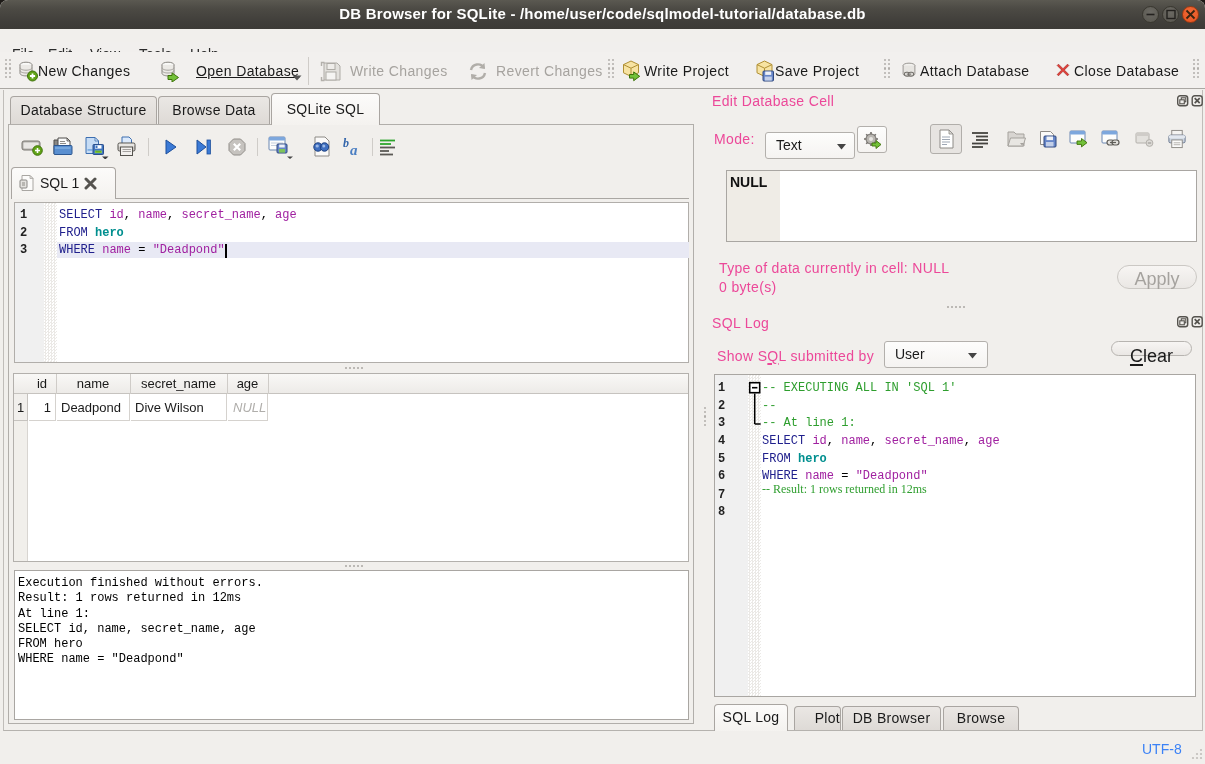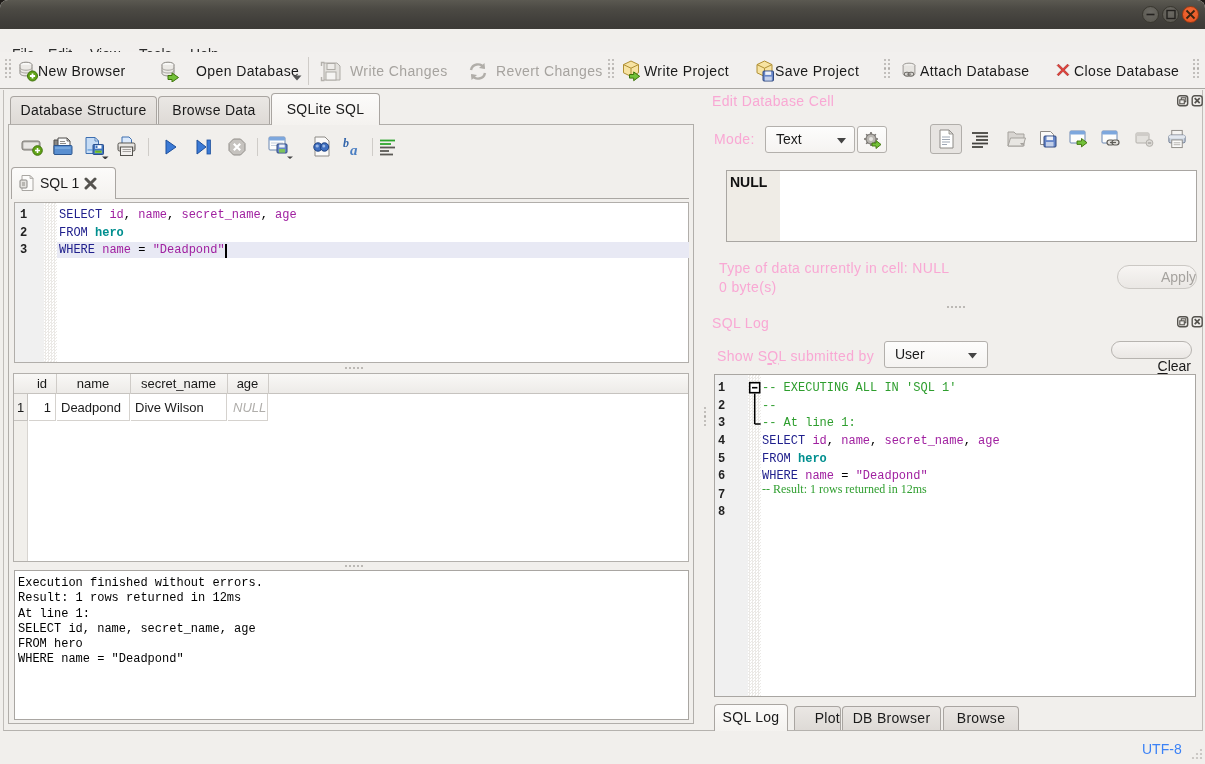--- a/index.html
+++ b/index.html
@@ -56,39 +56,40 @@
   font-family:"Liberation Mono", monospace; color:#000; }
 .codeline.cmt { color:#2e9e2e; }
 
 .rtable { position:absolute; left:13px; top:373px; width:676px; height:189px;
   border:1px solid #b3b0ac; background:#ffffff; }
 
 .outbox { position:absolute; left:14px; top:570px; width:675px; height:150px;
   border:1px solid #a9a6a2; background:#ffffff; }
 
 
-.dock-title { position:absolute; font-size:14px; color:#f9a8d4; letter-spacing:0.35px; }
+.dock-title { position:absolute; font-size:14px; color:#ec4899; letter-spacing:0.35px; }
 .combo { position:absolute; border:1px solid #b3b0ac; border-radius:3px;
   background:linear-gradient(to bottom,#fdfdfc,#f5f3f1); font-size:14px; color:#1a1a1a; }
 .btn { position:absolute; border:1px solid #b7b4b0; border-radius:12px;
-  background:linear-gradient(to bottom,#f7f5f3,#eae7e4); font-size:14px; color:#1a1a1a;
-  text-align:right; }
+  background:linear-gradient(to bottom,#f7f5f3,#eae7e4); font-size:18px; color:#1a1a1a;
+  text-align:center; }
 .btn.dis { color:#a5a29e; border-color:#cbc8c4; }
 
 .dots-h { position:absolute; display:flex; gap:2px; }
 .dots-h i { width:2px; height:2px; background:#aaa7a3; border-radius:50%; }
 .dots-v { position:absolute; display:flex; flex-direction:column; gap:2px; }
 .dots-v i { width:2.2px; height:2.2px; background:#b2afab; border-radius:50%; }
 </style>
 </head>
 <body>
 <div class="win"></div>
 <div class="abs" style="left:3px;top:90px;width:1200px;height:640.5px;border-left:1px solid #c0bdb9;border-right:1px solid #c0bdb9;border-bottom:1px solid #b5b2ae;"></div>
 
 <div class="titlebar">
+  <div class="title-text">DB Browser for SQLite - /home/user/code/sqlmodel-tutorial/database.db</div>
   <div class="wbtn" style="left:1142px;"></div>
   <div class="wbtn" style="left:1162px;"></div>
   <div class="wbtn close" style="left:1182px;"></div>
   <svg class="abs" style="left:1142px;top:6px;" width="60" height="18">
     <line x1="4.5" y1="8.5" x2="12.5" y2="8.5" stroke="#23211e" stroke-width="1.6"></line>
     <rect x="25" y="4.5" width="8" height="8" fill="none" stroke="#23211e" stroke-width="1.4"></rect>
     <path d="M 44.5 4.5 L 52.5 12.5 M 52.5 4.5 L 44.5 12.5" stroke="#3a2410" stroke-width="1.8"></path>
   </svg>
 </div>
 
@@ -108,22 +109,22 @@
       <i></i>
       <i></i>
     </div>
   <div class="dots-v" style="left:9px;top:7px;">
       <i></i>
       <i></i>
       <i></i>
       <i></i>
       <i></i>
     </div>
-  <div class="tb-label" style="left:38px;">New Browser</div>
-  <div class="tb-label" style="left:196px;">Open Database</div>
+  <div class="tb-label" style="left:38px;">New Changes</div>
+  <div class="tb-label" style="left:196px;text-decoration:underline;">Open Database</div>
   <div class="tsep" style="left:308px;top:5px;height:28px;"></div>
   <div class="tb-label dis" style="left:350px;">Write Changes</div>
   <div class="tb-label dis" style="left:496px;">Revert Changes</div>
   <div class="dots-v" style="left:608px;top:7px;">
       <i></i>
       <i></i>
       <i></i>
       <i></i>
       <i></i>
     </div>
@@ -396,21 +397,21 @@
 <div id="dock1icons">
   <svg class="abs" style="left:1177px;top:95px;" width="27" height="12" viewBox="0 0 27 12">
     <rect x="0.7" y="0.7" width="10" height="10" rx="2.5" fill="none" stroke="#55534e" stroke-width="1.4"></rect>
     <rect x="4.3" y="2.8" width="4.5" height="4" fill="none" stroke="#55534e" stroke-width="1.1"></rect>
     <rect x="2.8" y="4.8" width="4.5" height="4" fill="#f1efec" stroke="#55534e" stroke-width="1.1"></rect>
     <rect x="15.2" y="0.7" width="10" height="10" rx="2.5" fill="none" stroke="#55534e" stroke-width="1.4"></rect>
     <path d="M 17.7 3.2 l 5 5 m 0 -5 l -5 5" stroke="#55534e" stroke-width="1.7"></path>
   </svg>
 </div>
 <div class="dock-title" style="left:714px;top:131px;">Mode:</div>
-<div class="combo" style="left:765px;top:126px;width:90px;height:27px;padding:4px 16px 0 10px;">Text
+<div class="combo" style="left:765px;top:132px;width:90px;height:27px;padding:4px 16px 0 10px;">Text
   <svg class="abs" style="right:8px;top:11px;" width="9" height="6">
       <path d="M0 0 h9 l-4.5 5.5 z" fill="#444"></path>
     </svg>
 </div>
 <div class="combo" style="left:857px;top:126px;width:30px;height:27px;"></div>
 <div class="abs" style="left:930px;top:124px;width:32px;height:30px;background:#e7e4e1;border:1px solid #b1aeaa;border-radius:3px;"></div>
 <div id="cellicons">
 
   <svg class="abs" style="left:863px;top:131px;" width="18" height="18" viewBox="0 0 18 18">
     <circle cx="8" cy="8" r="5" fill="#b9b6b1" stroke="#716e69"></circle>
@@ -512,21 +513,21 @@
     <rect x="15.2" y="0.7" width="10" height="10" rx="2.5" fill="none" stroke="#55534e" stroke-width="1.4"></rect>
     <path d="M 17.7 3.2 l 5 5 m 0 -5 l -5 5" stroke="#55534e" stroke-width="1.7"></path>
   </svg>
 </div>
 <div class="dock-title" style="left:717px;top:348px;">Show S<u style="text-decoration-thickness:1.5px;text-underline-offset:2px;">Q</u>L submitted by</div>
 <div class="combo" style="left:884px;top:341px;width:104px;height:27px;padding:4px 0 0 10px;">User
   <svg class="abs" style="right:10px;top:11px;" width="9" height="6">
       <path d="M0 0 h9 l-4.5 5.5 z" fill="#444"></path>
     </svg>
 </div>
-<div class="btn" style="left:1111px;top:341px;width:81px;height:15px;padding-top:16px;"><u style="text-decoration-thickness:1.5px;text-underline-offset:2px;">C</u>lear</div>
+<div class="btn" style="left:1111px;top:341px;width:81px;height:15px;padding-top:4px;"><u style="text-decoration-thickness:1.5px;text-underline-offset:2px;">C</u>lear</div>
 
 <div class="abs" style="left:714px;top:374px;width:482px;height:323px;border:1px solid #a9a6a2;background:#fff;">
   <div class="abs" style="left:0;top:0;width:33px;height:321px;background:#f0f0f0;"></div>
   <div class="abs" style="left:33px;top:0;width:13px;height:321px;background-image:conic-gradient(#ebe9e6 25%,#ffffff 25% 50%,#ebe9e6 50% 75%,#ffffff 75%);background-size:3px 3px;"></div>
   <div class="lnum" style="left:3px;top:5.8px;">1</div>
   <div class="lnum" style="left:3px;top:23.5px;">2</div>
   <div class="lnum" style="left:3px;top:41px;">3</div>
   <div class="lnum" style="left:3px;top:59px;">4</div>
   <div class="lnum" style="left:3px;top:76.5px;">5</div>
   <div class="lnum" style="left:3px;top:94px;">6</div>

